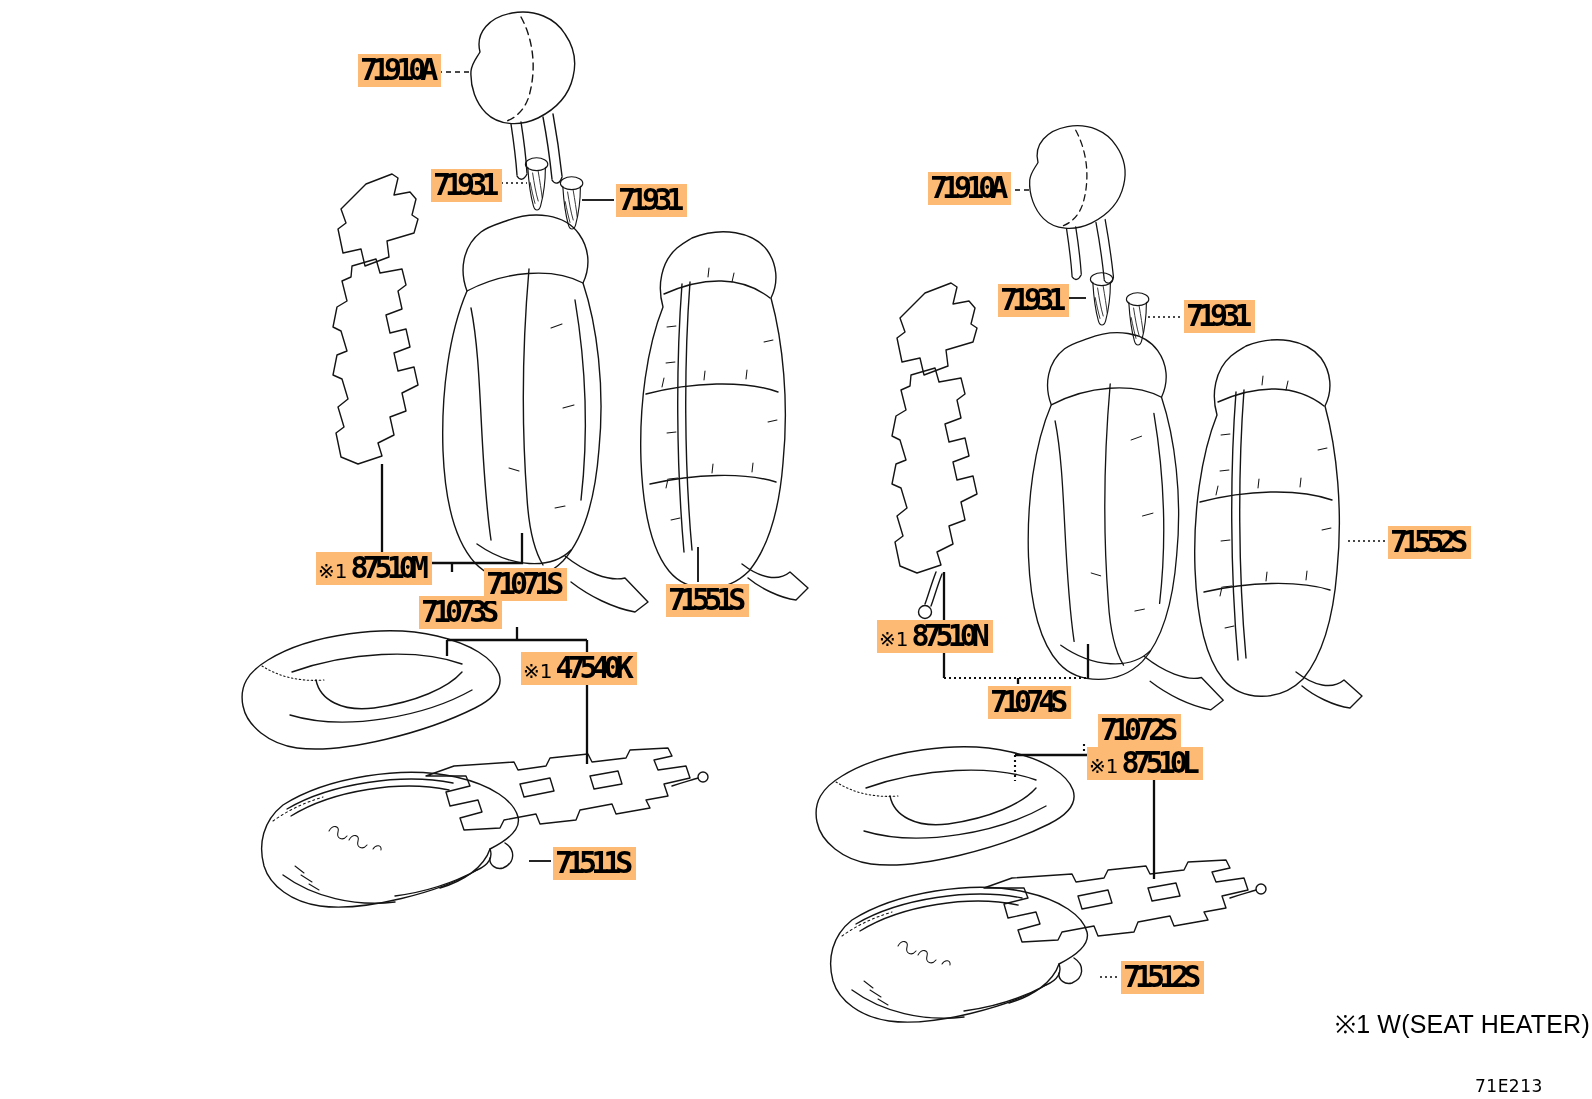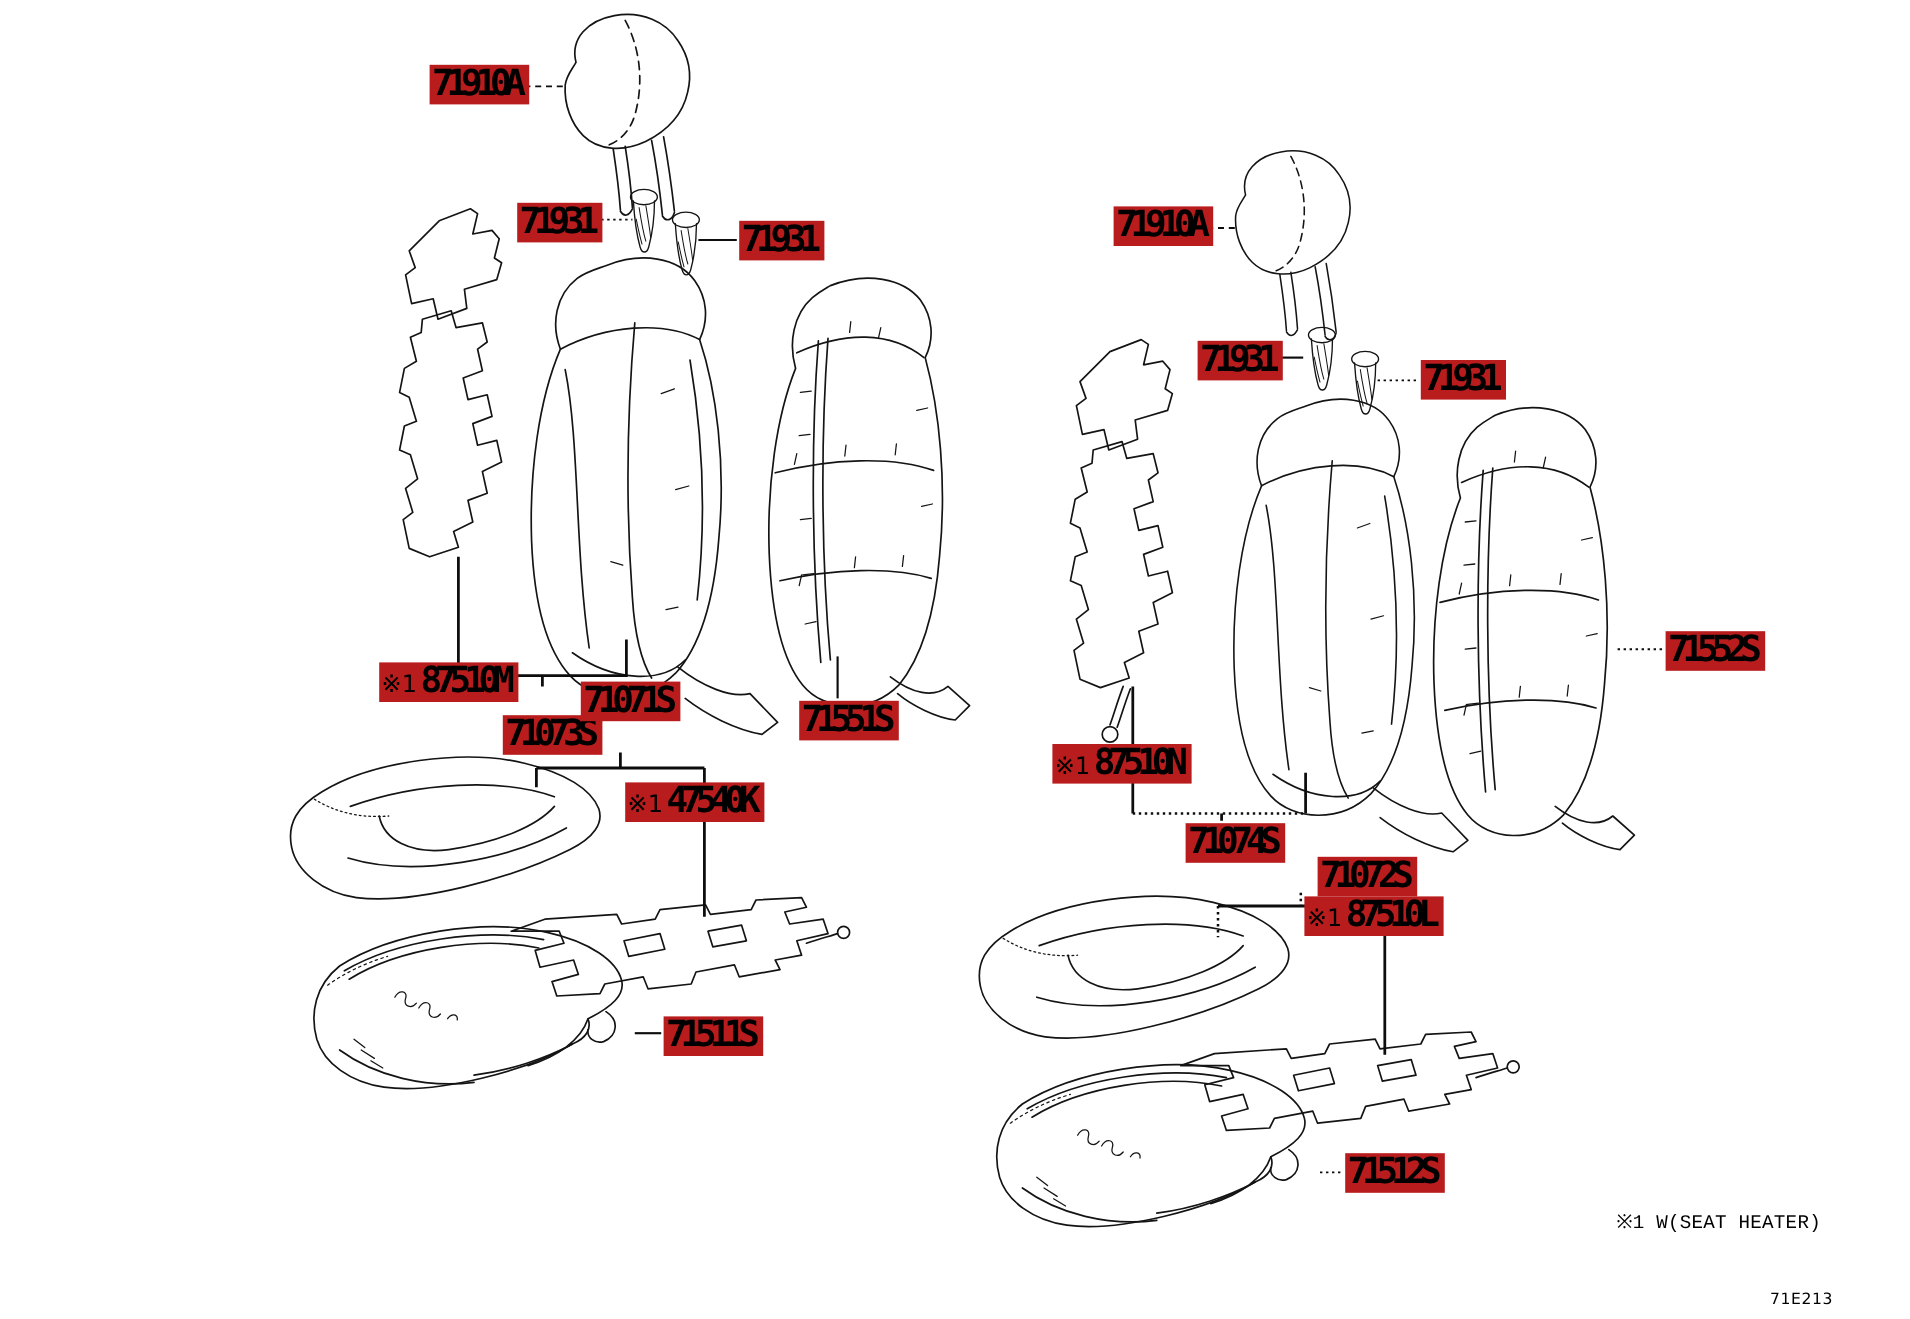--- a/index.html
+++ b/index.html
@@ -6,29 +6,29 @@
   body{width:1592px;height:1099px;position:relative;overflow:hidden;
        font-family:"DejaVu Sans",sans-serif;color:#000;}
   svg.art{position:absolute;left:0;top:0;z-index:1;}
   .lineart{stroke:#141414;fill:none;stroke-width:1.4;stroke-linecap:round;stroke-linejoin:round;}
   .thin{stroke-width:1.05;}
   .bracket{stroke:#0d0d0d;fill:none;stroke-width:2.3;stroke-linecap:butt;}
   .bracket-dot{stroke:#0d0d0d;fill:none;stroke-width:2.1;stroke-dasharray:2 3;stroke-linecap:butt;}
   .leader{stroke:#0d0d0d;fill:none;stroke-width:1.8;stroke-linecap:butt;}
   .leader-dot{stroke:#0d0d0d;fill:none;stroke-width:1.6;stroke-dasharray:2 3;}
   .leader-dash{stroke:#0d0d0d;fill:none;stroke-width:1.6;stroke-dasharray:5 4;}
-  .plabel{position:absolute;z-index:2;background:#b91c1c;white-space:nowrap;line-height:1;
+  .plabel{position:absolute;z-index:2;background:#fdba74;white-space:nowrap;line-height:1;
           font-family:"DejaVu Sans Mono","Liberation Mono",monospace;font-weight:bold;
           font-size:30px;letter-spacing:-6px;padding:1px 9px 2px 2px;}
   .marker{font-family:"DejaVu Sans",sans-serif;font-weight:normal;font-size:20px;
           letter-spacing:0px;margin-right:3px;}
-  .footnote{position:absolute;z-index:2;font-family:Liberation Mono, monospace;
-            font-size:16px;letter-spacing:0.2px;white-space:nowrap;margin-left:12px;}
+  .footnote{position:absolute;z-index:2;font-family:Liberation Sans, sans-serif;
+            font-size:25px;letter-spacing:0.2px;white-space:nowrap;}
   .doccode{position:absolute;z-index:2;font-family:"DejaVu Sans",sans-serif;
-           font-size:13px;letter-spacing:0.5px;white-space:nowrap;text-align:right;}
+           font-size:17px;letter-spacing:0.5px;white-space:nowrap;text-align:right;}
 </style>
 </head>
 <body>
 
 <svg class="art" width="1592" height="1099" viewBox="0 0 1592 1099">
   <defs>
     <g id="headrest" class="lineart">
       <path d="M25,44 C20,24 35,9 57,5 C80,1 100,10 110,26 C119,39 122,53 118,69 C114,87 101,101 83,110 C64,119 43,117 31,105 C21,95 15,79 16,63 C17,55 21,51 25,44 Z"></path>
       <path d="M66,9 C78,31 82,60 74,88 C70,101 62,109 52,113" stroke-dasharray="7 5"></path>
       <path d="M56,116 C59,136 61,152 62,167 M66,114 C69,133 71,150 72,165 M62,168 C65,173 69,172 72,166"></path>

